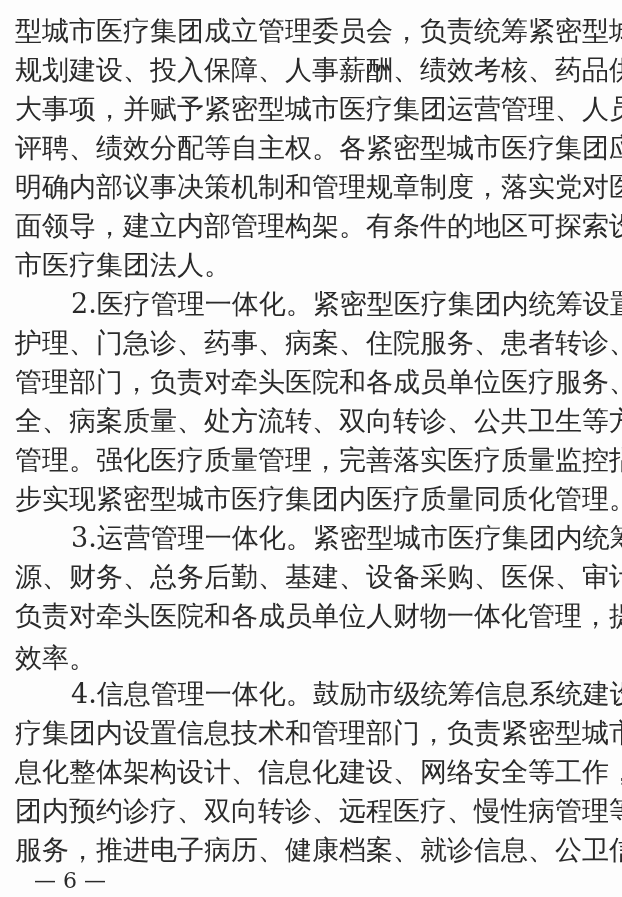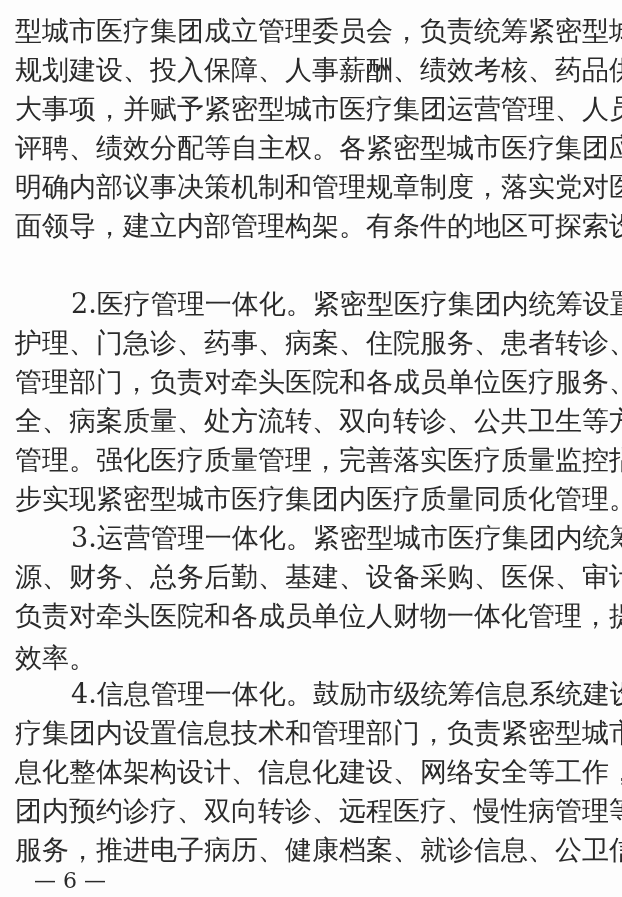--- a/index.html
+++ b/index.html
@@ -38,20 +38,21 @@
 </head>
 <body>
 
 <div class="page">
   <div class="line" style="top:11px">型城市医疗集团成立管理委员会，负责统筹紧密型城市医疗集团</div>
   <div class="line" style="top:50px">规划建设、投入保障、人事薪酬、绩效考核、药品供应保障等重</div>
   <div class="line" style="top:89px">大事项，并赋予紧密型城市医疗集团运营管理、人员招聘、职称</div>
   <div class="line" style="top:128px">评聘、绩效分配等自主权。各紧密型城市医疗集团应制定章程，</div>
   <div class="line" style="top:167px">明确内部议事决策机制和管理规章制度，落实党对医疗集团的全</div>
   <div class="line" style="top:206px">面领导，建立内部管理构架。有条件的地区可探索设立紧密型城</div>
+  <div class="line last" style="top:245px">市医疗集团法人。</div>
 
   <div class="line indent" style="top:284px">2.医疗管理一体化。紧密型医疗集团内统筹设置医务、院感、</div>
   <div class="line" style="top:323px">护理、门急诊、药事、病案、住院服务、患者转诊、公共卫生等</div>
   <div class="line" style="top:362px">管理部门，负责对牵头医院和各成员单位医疗服务、医疗质量安</div>
   <div class="line" style="top:401px">全、病案质量、处方流转、双向转诊、公共卫生等方面的一体化</div>
   <div class="line" style="top:440px">管理。强化医疗质量管理，完善落实医疗质量监控指标体系，逐</div>
   <div class="line last" style="top:479px">步实现紧密型城市医疗集团内医疗质量同质化管理。</div>
 
   <div class="line indent" style="top:518px">3.运营管理一体化。紧密型城市医疗集团内统筹设置人力资</div>
   <div class="line" style="top:557px">源、财务、总务后勤、基建、设备采购、医保、审计等管理部门，</div>

